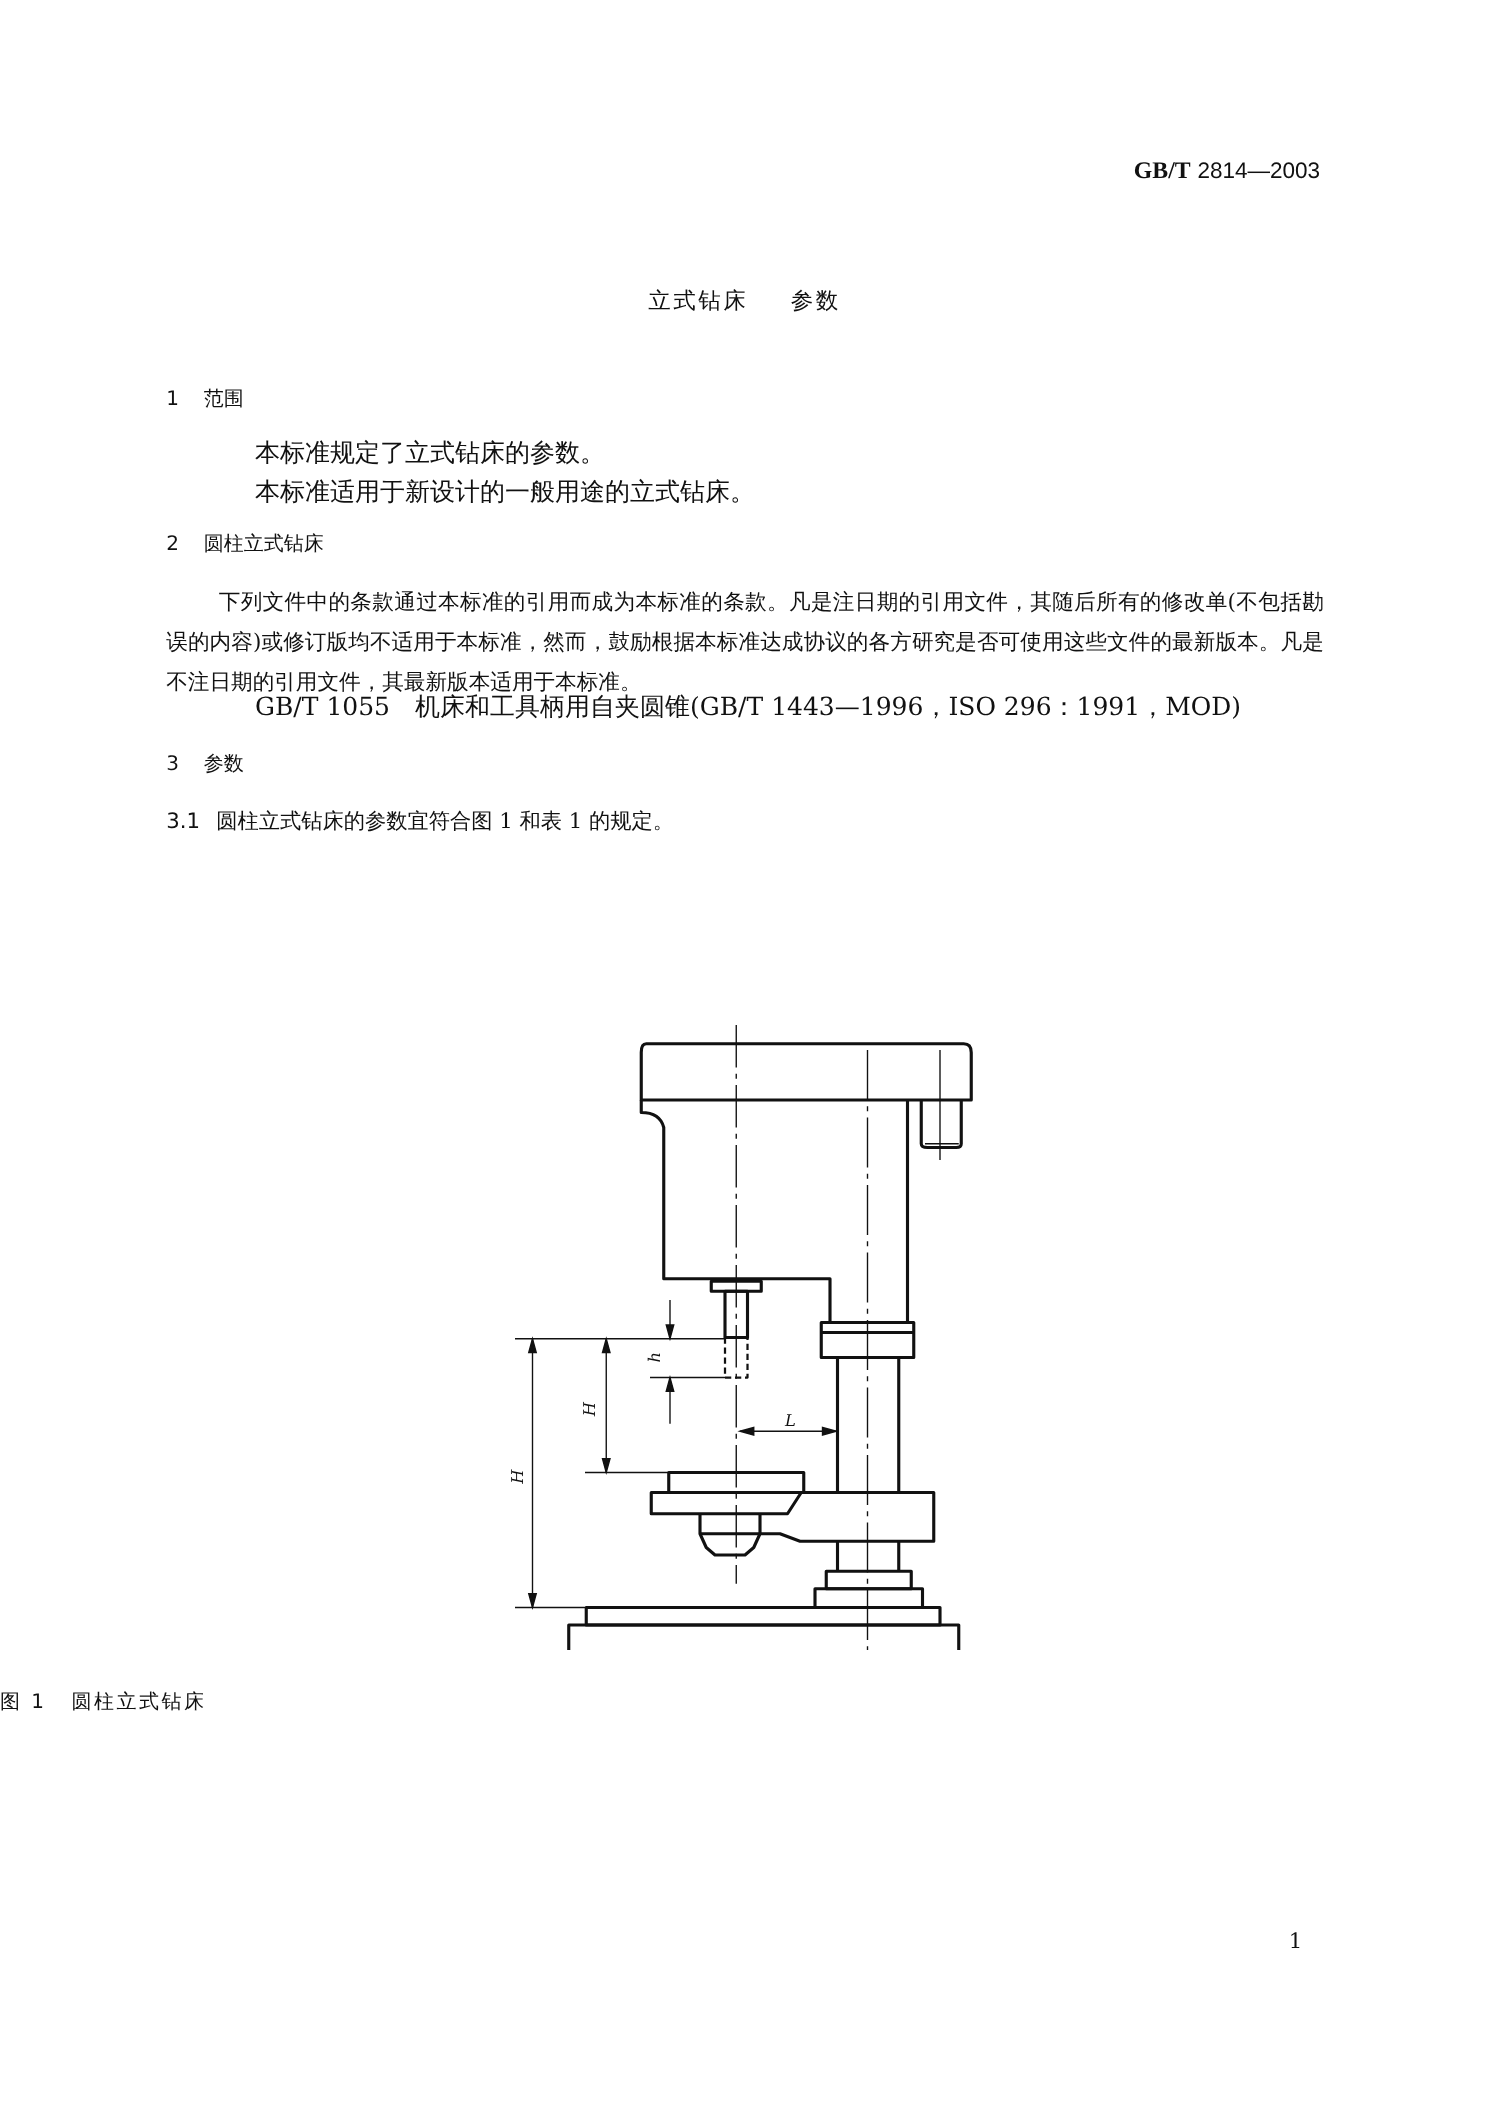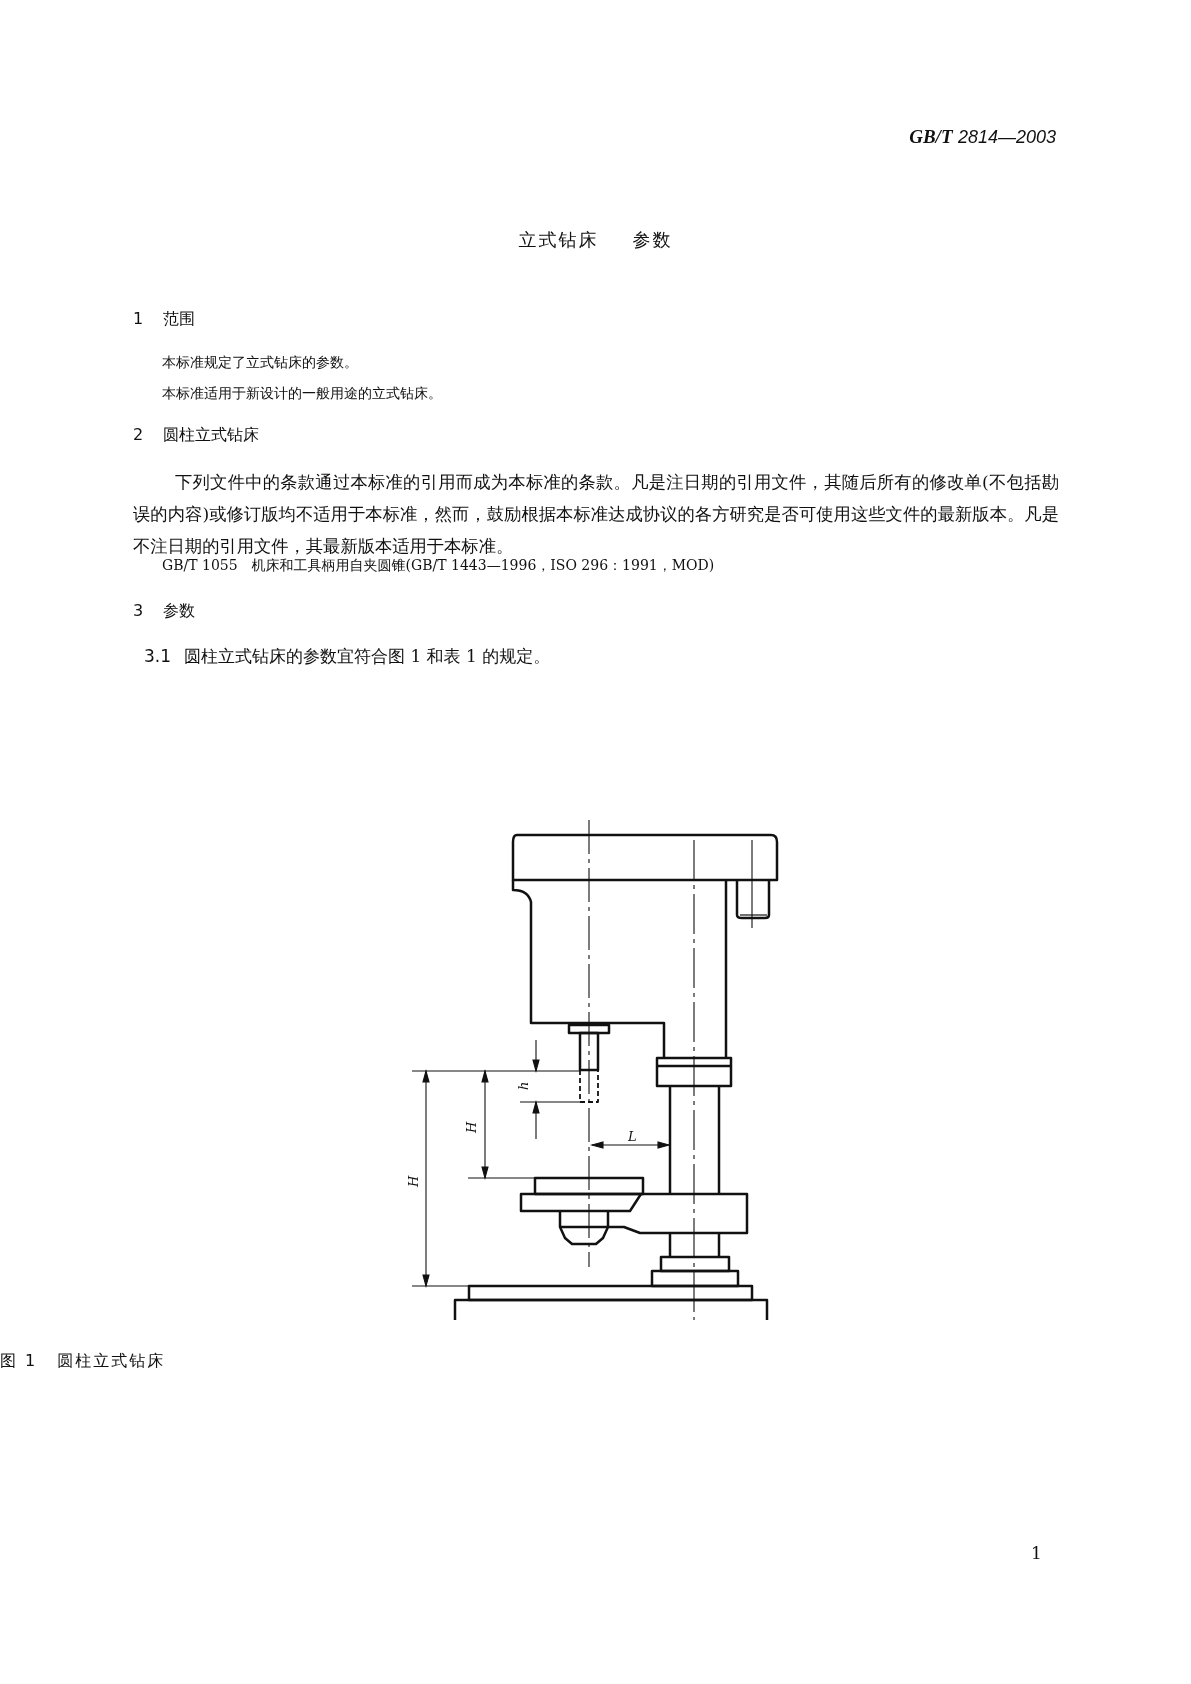--- a/index.html
+++ b/index.html
@@ -1,29 +1,29 @@
 <!DOCTYPE html>
 <html><head>
 <meta charset="utf-8">
 <style>
   html, body { margin: 0; padding: 0; background: #ffffff; }
   body { width: 1191px; height: 1684px; position: relative; overflow: hidden;
          font-family: "DejaVu Serif", "Liberation Serif", serif; color: #111; }
-  .std-no { position: absolute; top: 126px; right: 135px; font-size: 17px; font-style: italic; }
+  .std-no { position: absolute; top: 126px; right: 135px; font-size: 17px; }
   .std-no .b { font-family: "Liberation Serif", serif; font-weight: bold; font-size: 19px; }
   .std-no .n { font-family: "Liberation Sans", sans-serif; font-size: 18px; }
   .title { position: absolute; top: 228px; left: 0; width: 100%; text-align: center;
            font-family: "DejaVu Sans", sans-serif; font-size: 18px; letter-spacing: 2px; }
   .title .gap { display: inline-block; width: 34px; }
   .h { position: absolute; left: 133px; font-family: "DejaVu Sans", sans-serif; font-size: 16px; }
   .h .num { display: inline-block; width: 30px; }
-  .p { position: absolute; font-size: 14px; line-height: 24px; }
+  .p { position: absolute; font-size: 20px; line-height: 24px; margin-left: 42px; }
   .para { position: absolute; left: 133px; width: 926px; font-size: 17.3px; line-height: 32px;
           text-indent: 42px; text-align: justify; }
-  .clause { position: absolute; left: 144px; font-family: "DejaVu Sans", sans-serif; font-size: 17px; }
+  .clause { position: absolute; left: 133px; font-family: "DejaVu Sans", sans-serif; font-size: 17px; }
   .clause .num { display: inline-block; width: 40px; }
   .clause .txt { font-family: "DejaVu Serif", serif; }
   .fig { position: absolute; left: 380px; top: 760px; }
   .caption { position: absolute; top: 1351px; left: 0; width: 100%; text-align: left;
              font-family: "DejaVu Sans", sans-serif; font-size: 16px; letter-spacing: 2px; }
   .caption .gap { display: inline-block; width: 20px; }
   .pageno { position: absolute; top: 1543px; left: 1031px; font-size: 17px; }
 </style>
 </head>
 <body>

